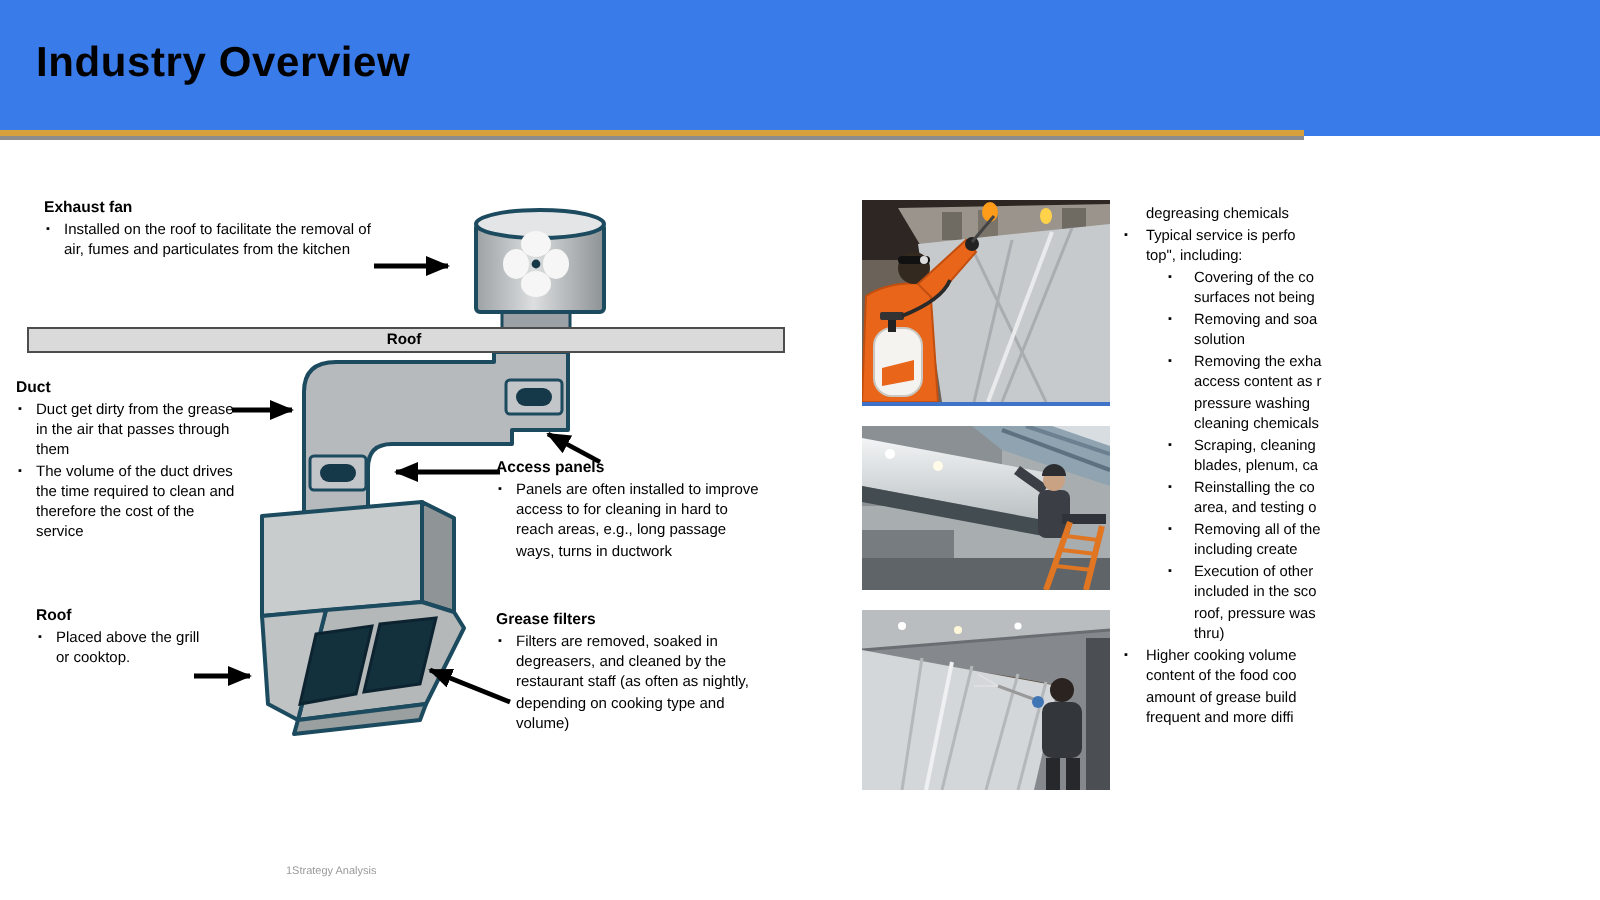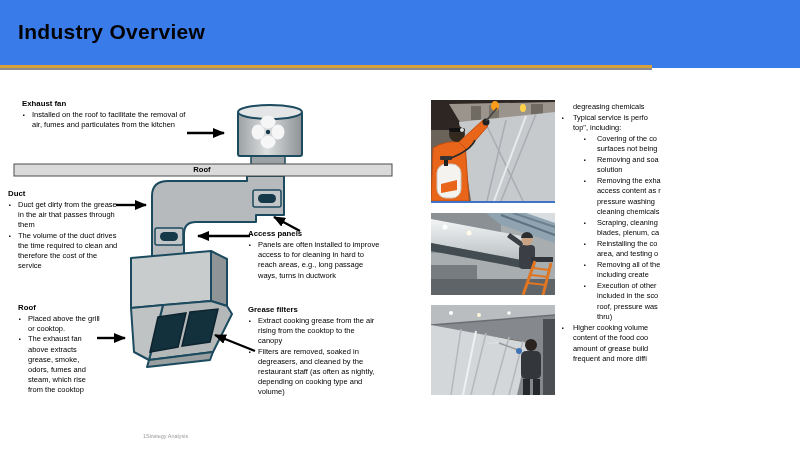--- a/index.html
+++ b/index.html
@@ -146,31 +146,29 @@
     <ul>
 
     <li>Panels are often installed to improve access to for cleaning in hard to reach areas, e.g., long passage ways, turns in ductwork</li>
       </ul>
   </div>
 
   <div class="callout" id="co-grease">
     <div class="t">Grease filters</div>
     <ul>
 
-    <li>Extract cooking grease from the air rising from the cooktop to the canopy</li>
         <li>Filters are removed, soaked in degreasers, and cleaned by the restaurant staff (as often as nightly, depending on cooking type and volume)</li>
       </ul>
   </div>
 
   <div class="callout" id="co-hood">
     <div class="t">Roof</div>
     <ul>
 
     <li>Placed above the grill or cooktop.</li>
-        <li>The exhaust fan above extracts grease, smoke, odors, fumes and steam, which rise from the cooktop</li>
       </ul>
   </div>
 
   <div class="photo" id="photo1" title="Worker in orange suit pressure-washing a plastic-covered kitchen hood">
     <svg viewBox="0 0 124 101" preserveAspectRatio="none">
       <rect width="124" height="101" fill="#6b6259"></rect>
       <rect width="124" height="30" fill="#2e2622"></rect>
       <polygon points="18,4 124,2 124,26 30,24" fill="#9a948c"></polygon>
       <rect x="40" y="6" width="10" height="14" fill="#6f6a62"></rect>
       <rect x="58" y="5" width="10" height="14" fill="#7a746b"></rect>

